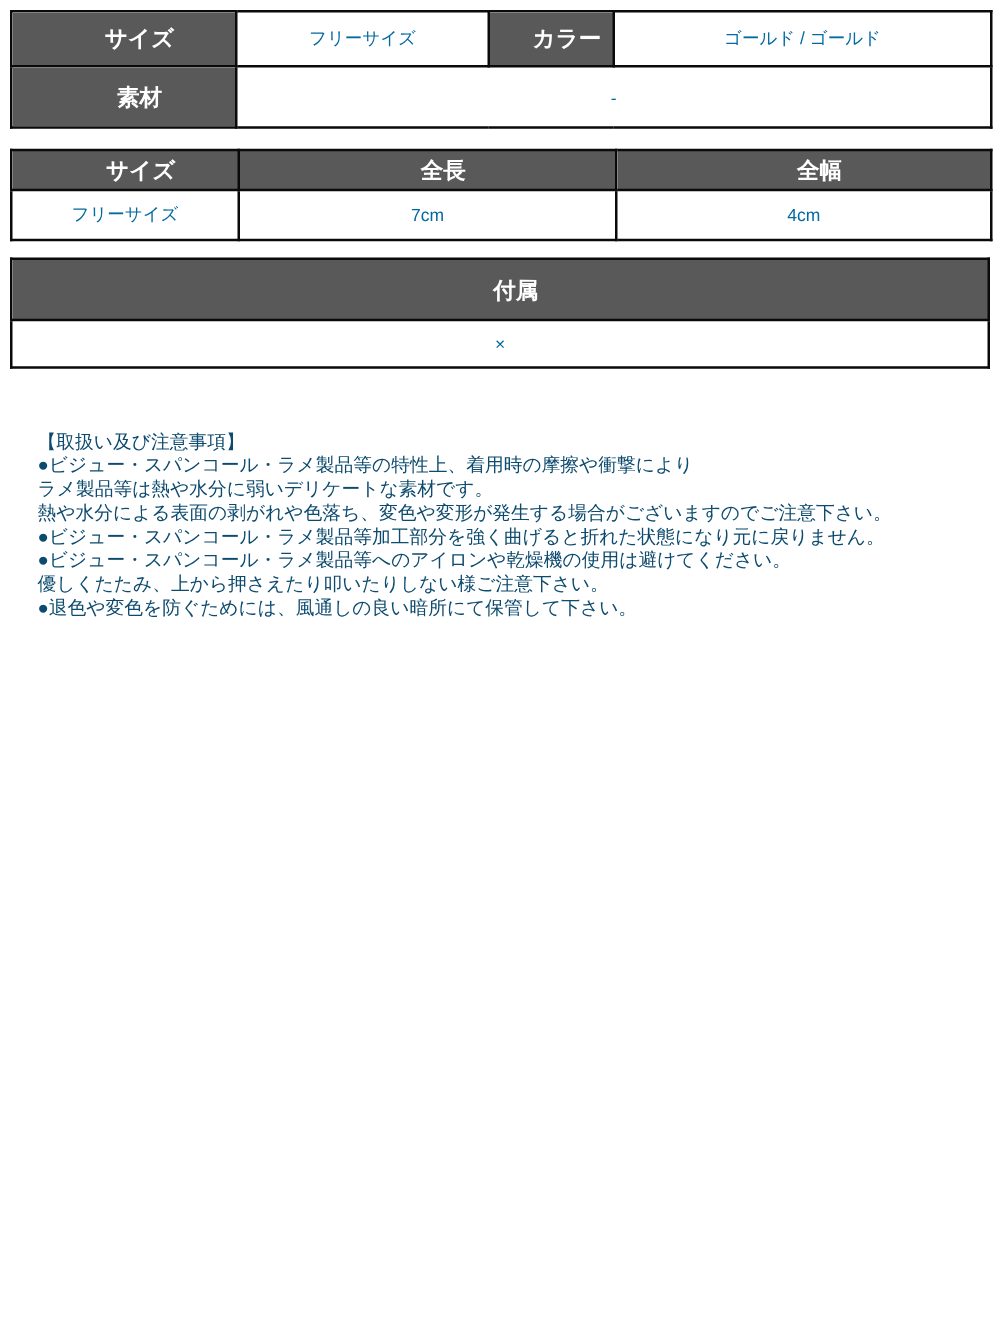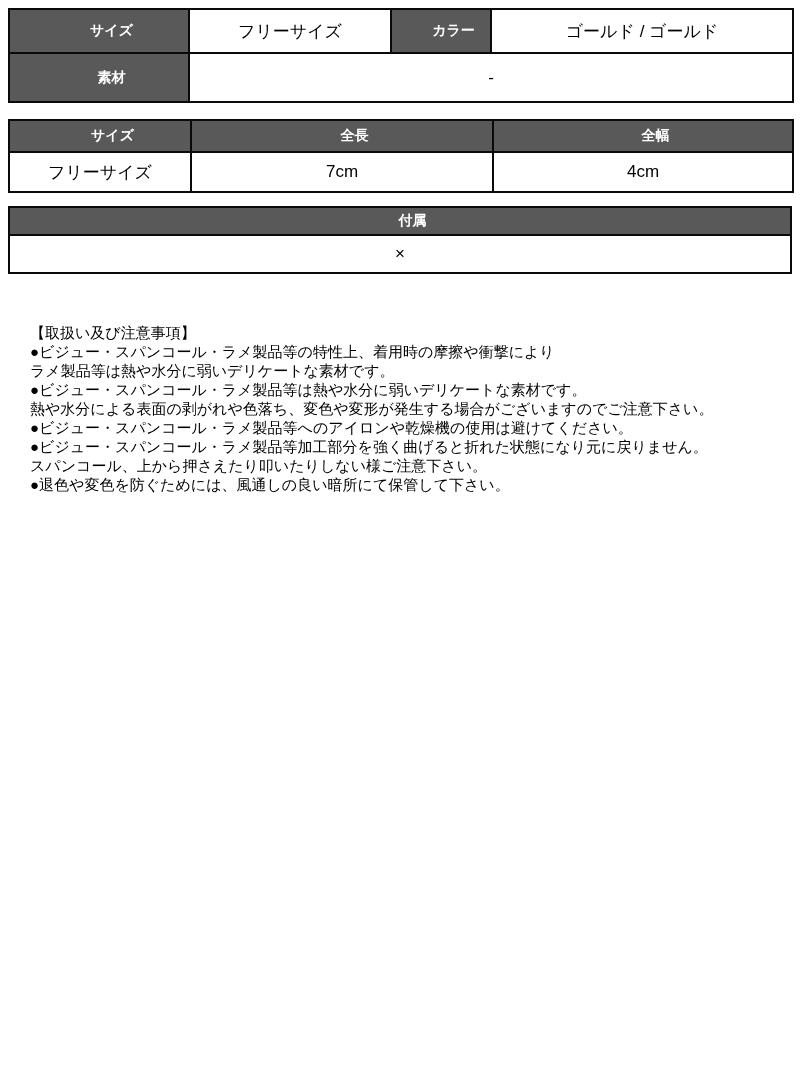--- a/index.html
+++ b/index.html
@@ -24,43 +24,43 @@
     text-align: center;
     vertical-align: middle;
     padding: 0;
     overflow: hidden;
     white-space: nowrap;
   }
   th {
     background: #595959;
     color: #ffffff;
     font-weight: bold;
-    font-size: 14px;
+    font-size: 18px;
     padding-left: 25px;
   }
   td {
     background: #ffffff;
-    color: #000000;
-    font-size: 17px;
+    color: #0369a1;
+    font-size: 14px;
   }
   #spec-table { margin-top: 8px; }
   #spec-table .row-top { height: 44px; }
   #spec-table .row-material { height: 49px; }
 
   #dimension-table { margin-top: 16px; }
   #dimension-table .row-head { height: 32px; }
   #dimension-table .row-data { height: 40px; }
 
   #accessory-table { margin-top: 13px; }
-  #accessory-table .row-head { height: 28px; }
+  #accessory-table .row-head { height: 49px; }
   #accessory-table .row-data { height: 38px; }
 
   #notes {
     margin: 49px 8px 0 30px;
-    color: #000000;
+    color: #0c4a6e;
     font-size: 15px;
     line-height: 19px;
   }
   #notes .note-title,
   #notes .note-line {
     white-space: nowrap;
   }
 </style>
 </head>
 <body>
@@ -114,19 +114,18 @@
   <tr class="row-data">
     <td>×</td>
   </tr>
 </tbody>
   </table>
 
 <div id="notes">
   <div class="note-title">【取扱い及び注意事項】</div>
   <div class="note-line">●ビジュー・スパンコール・ラメ製品等の特性上、着用時の摩擦や衝撃により</div>
   <div class="note-line">ラメ製品等は熱や水分に弱いデリケートな素材です。</div>
-  <div class="note-line">●ビジュー・スパンコール・ラメ製品等は熱や水分に弱いデリケートな素材です。</div>
   <div class="note-line">熱や水分による表面の剥がれや色落ち、変色や変形が発生する場合がございますのでご注意下さい。</div>
+  <div class="note-line">●ビジュー・スパンコール・ラメ製品等加工部分を強く曲げると折れた状態になり元に戻りません。</div>
   <div class="note-line">●ビジュー・スパンコール・ラメ製品等へのアイロンや乾燥機の使用は避けてください。</div>
-  <div class="note-line">●ビジュー・スパンコール・ラメ製品等加工部分を強く曲げると折れた状態になり元に戻りません。</div>
-  <div class="note-line">スパンコール、上から押さえたり叩いたりしない様ご注意下さい。</div>
+  <div class="note-line">優しくたたみ、上から押さえたり叩いたりしない様ご注意下さい。</div>
   <div class="note-line">●退色や変色を防ぐためには、風通しの良い暗所にて保管して下さい。</div>
 </div>
 
 </body></html>

